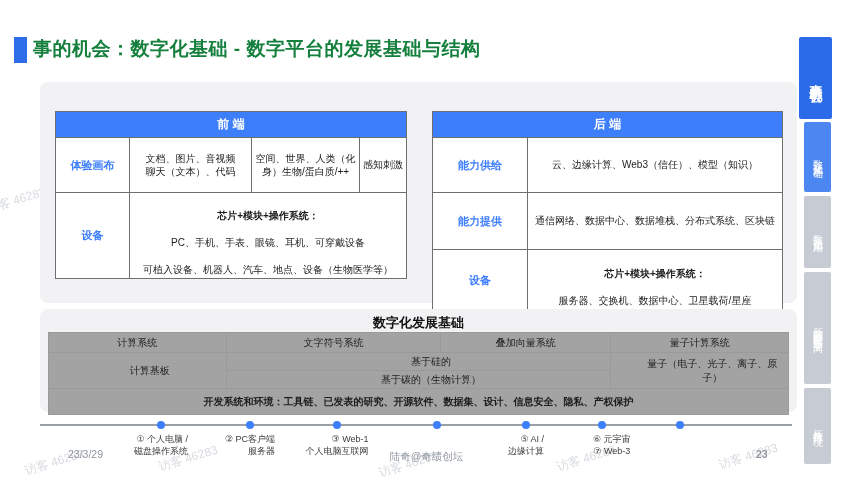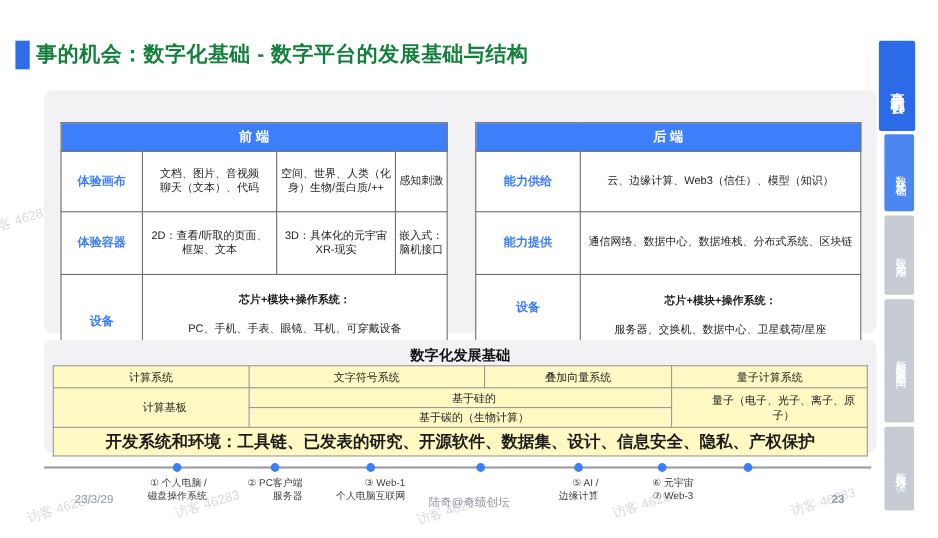--- a/index.html
+++ b/index.html
@@ -33,25 +33,25 @@
   .anat th.head{background:#3D7EFB;color:#fff;font-weight:bold;font-size:12px;height:25px;padding:0;}
   .anat .rowlab{color:#3D7EFB;font-weight:bold;font-size:11px;white-space:nowrap;}
   .front{position:absolute;left:15px;top:29px;width:351px;}
   .back{position:absolute;left:392px;top:29px;width:350px;}
   .front tr.r1 td{height:50px;} .front tr.r2 td{height:52px;} .front tr.r3 td{height:56px;}
   .back  tr.r1 td{height:50px;} .back  tr.r2 td{height:52px;} .back  tr.r3 td{height:56px;}
   .bold-line{font-weight:bold;display:block;}
 
   
   .found{position:absolute;left:8px;top:23px;width:741px;}
-  .found td,.found th{border:1px solid #9a9a9a;background:#fef9c3;font-size:10px;color:#1c1c1c;
+  .found td,.found th{border:1px solid #9a9a9a;background:#a3a3a3;font-size:10px;color:#1c1c1c;
     text-align:center;vertical-align:middle;padding:1px 2px;font-weight:normal;}
   .found tr.hd th{height:17px;}
   .found tr.sub td{height:15px;padding-left:27px;}
-  .found tr.dev td{height:23px;font-weight:bold;font-size:15px;}
+  .found tr.dev td{height:23px;font-weight:bold;font-size:10px;}
 
   
   .timeline{position:absolute;left:40px;top:419px;width:772px;height:48px;}
   .tl-line{position:absolute;left:0;top:5px;width:752px;height:2px;background:#9aa0a6;}
   .tl-dot{position:absolute;top:2px;width:8px;height:8px;border-radius:50%;background:#3D7EFB;}
   .tl-label{position:absolute;top:14px;font-size:9px;color:#3c3c3c;line-height:1.35;white-space:pre-line;text-align:right;transform:translateX(-50%);}
   .tl-label.left{transform:none;text-align:center;}
 
   
   .footer-text{position:absolute;font-size:10.5px;color:#9097a0;text-align:right;}
@@ -103,29 +103,20 @@
           <tr>
             <th class="head" colspan="4">前 端</th>
           </tr>
       <tr class="r1">
         <td class="rowlab">体验画布</td>
         <td>文档、图片、音视频
 聊天（文本）、代码</td>
         <td>空间、世界、人类（化
 身）生物/蛋白质/++</td>
         <td>感知刺激</td>
-      </tr>
-      <tr class="r2">
-        <td class="rowlab">体验容器</td>
-        <td>2D：查看/听取的页面、
-框架、文本</td>
-        <td>3D：具体化的元宇宙
-XR-现实</td>
-        <td>嵌入式：
-脑机接口</td>
       </tr>
       <tr class="r3">
         <td class="rowlab">设备</td>
         <td colspan="3">
           <span class="bold-line">芯片+模块+操作系统：</span>
           <span>PC、手机、手表、眼镜、耳机、可穿戴设备</span><br>
           <span>可植入设备、机器人、汽车、地点、设备（生物医学等）</span>
         </td>
       </tr>
     </tbody>

